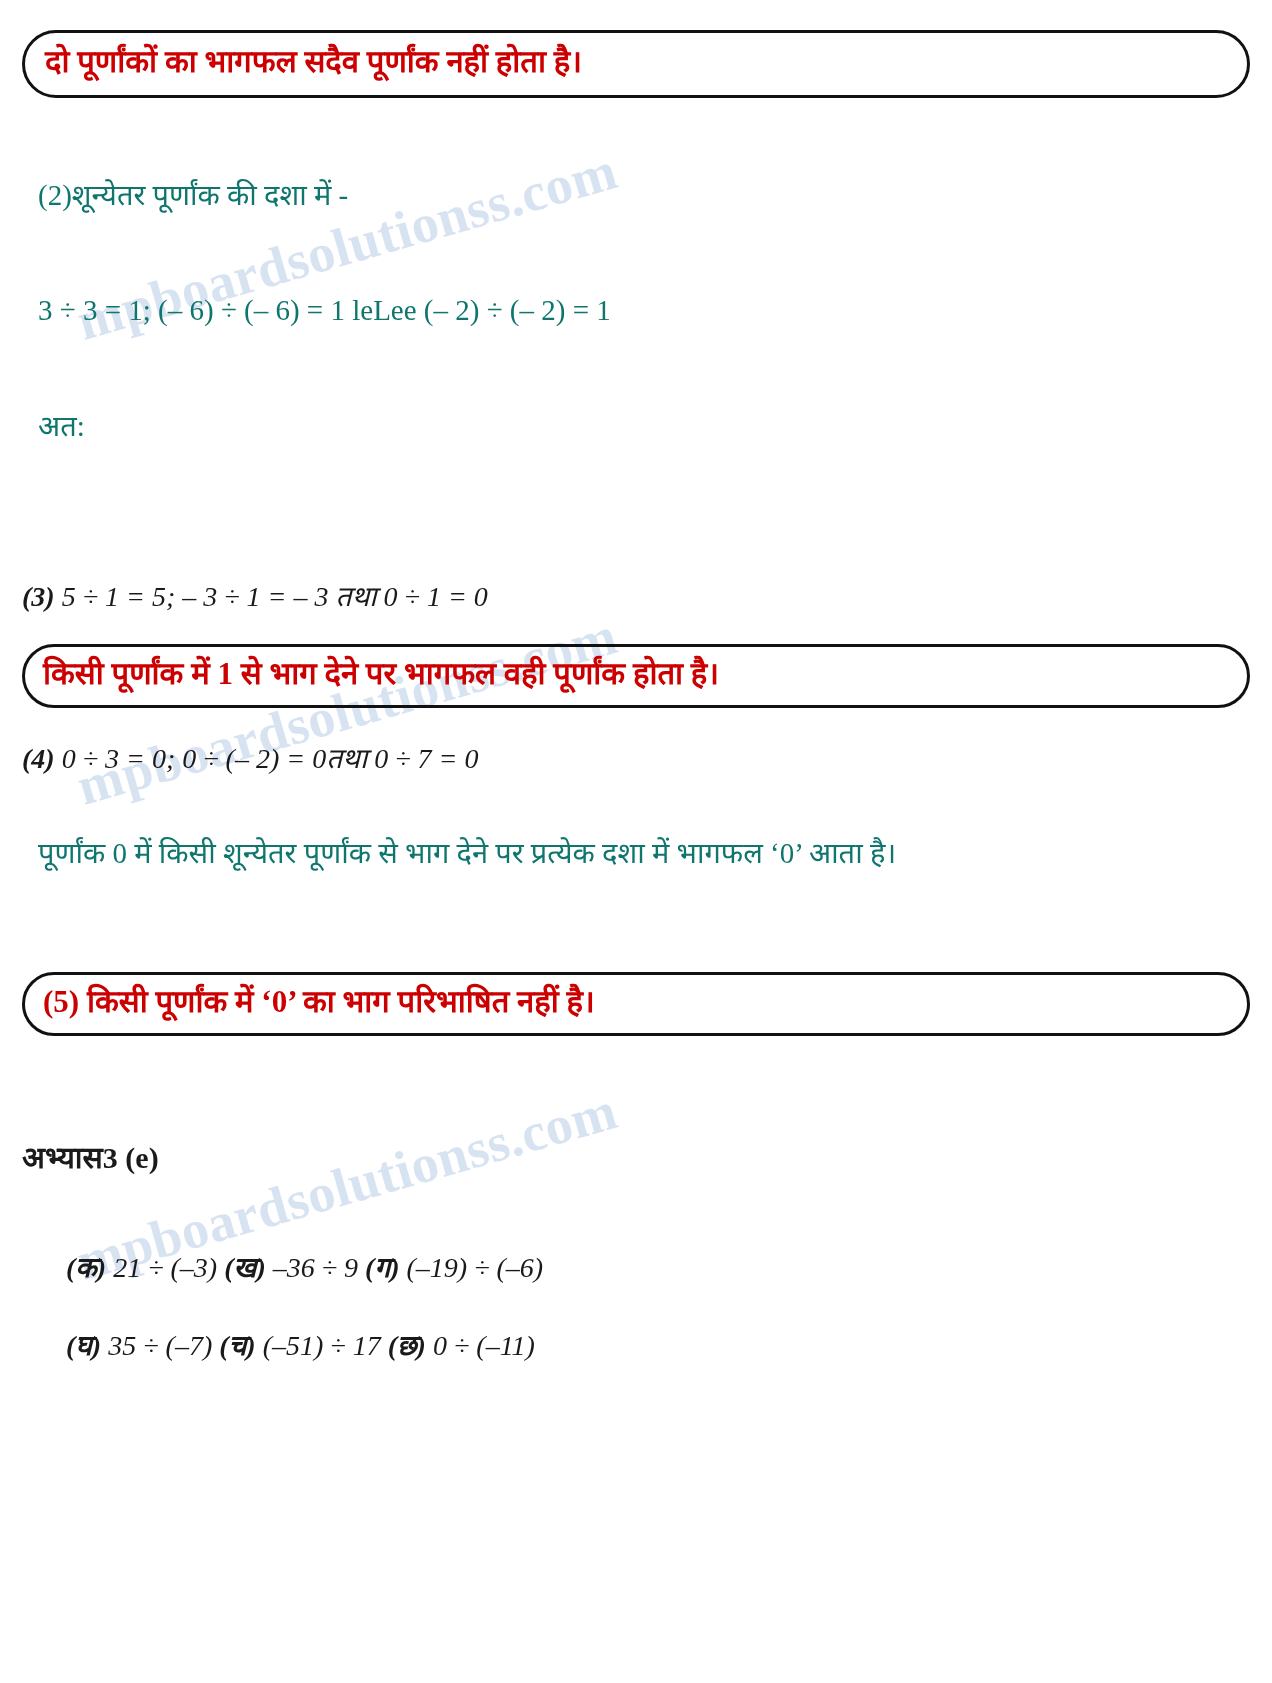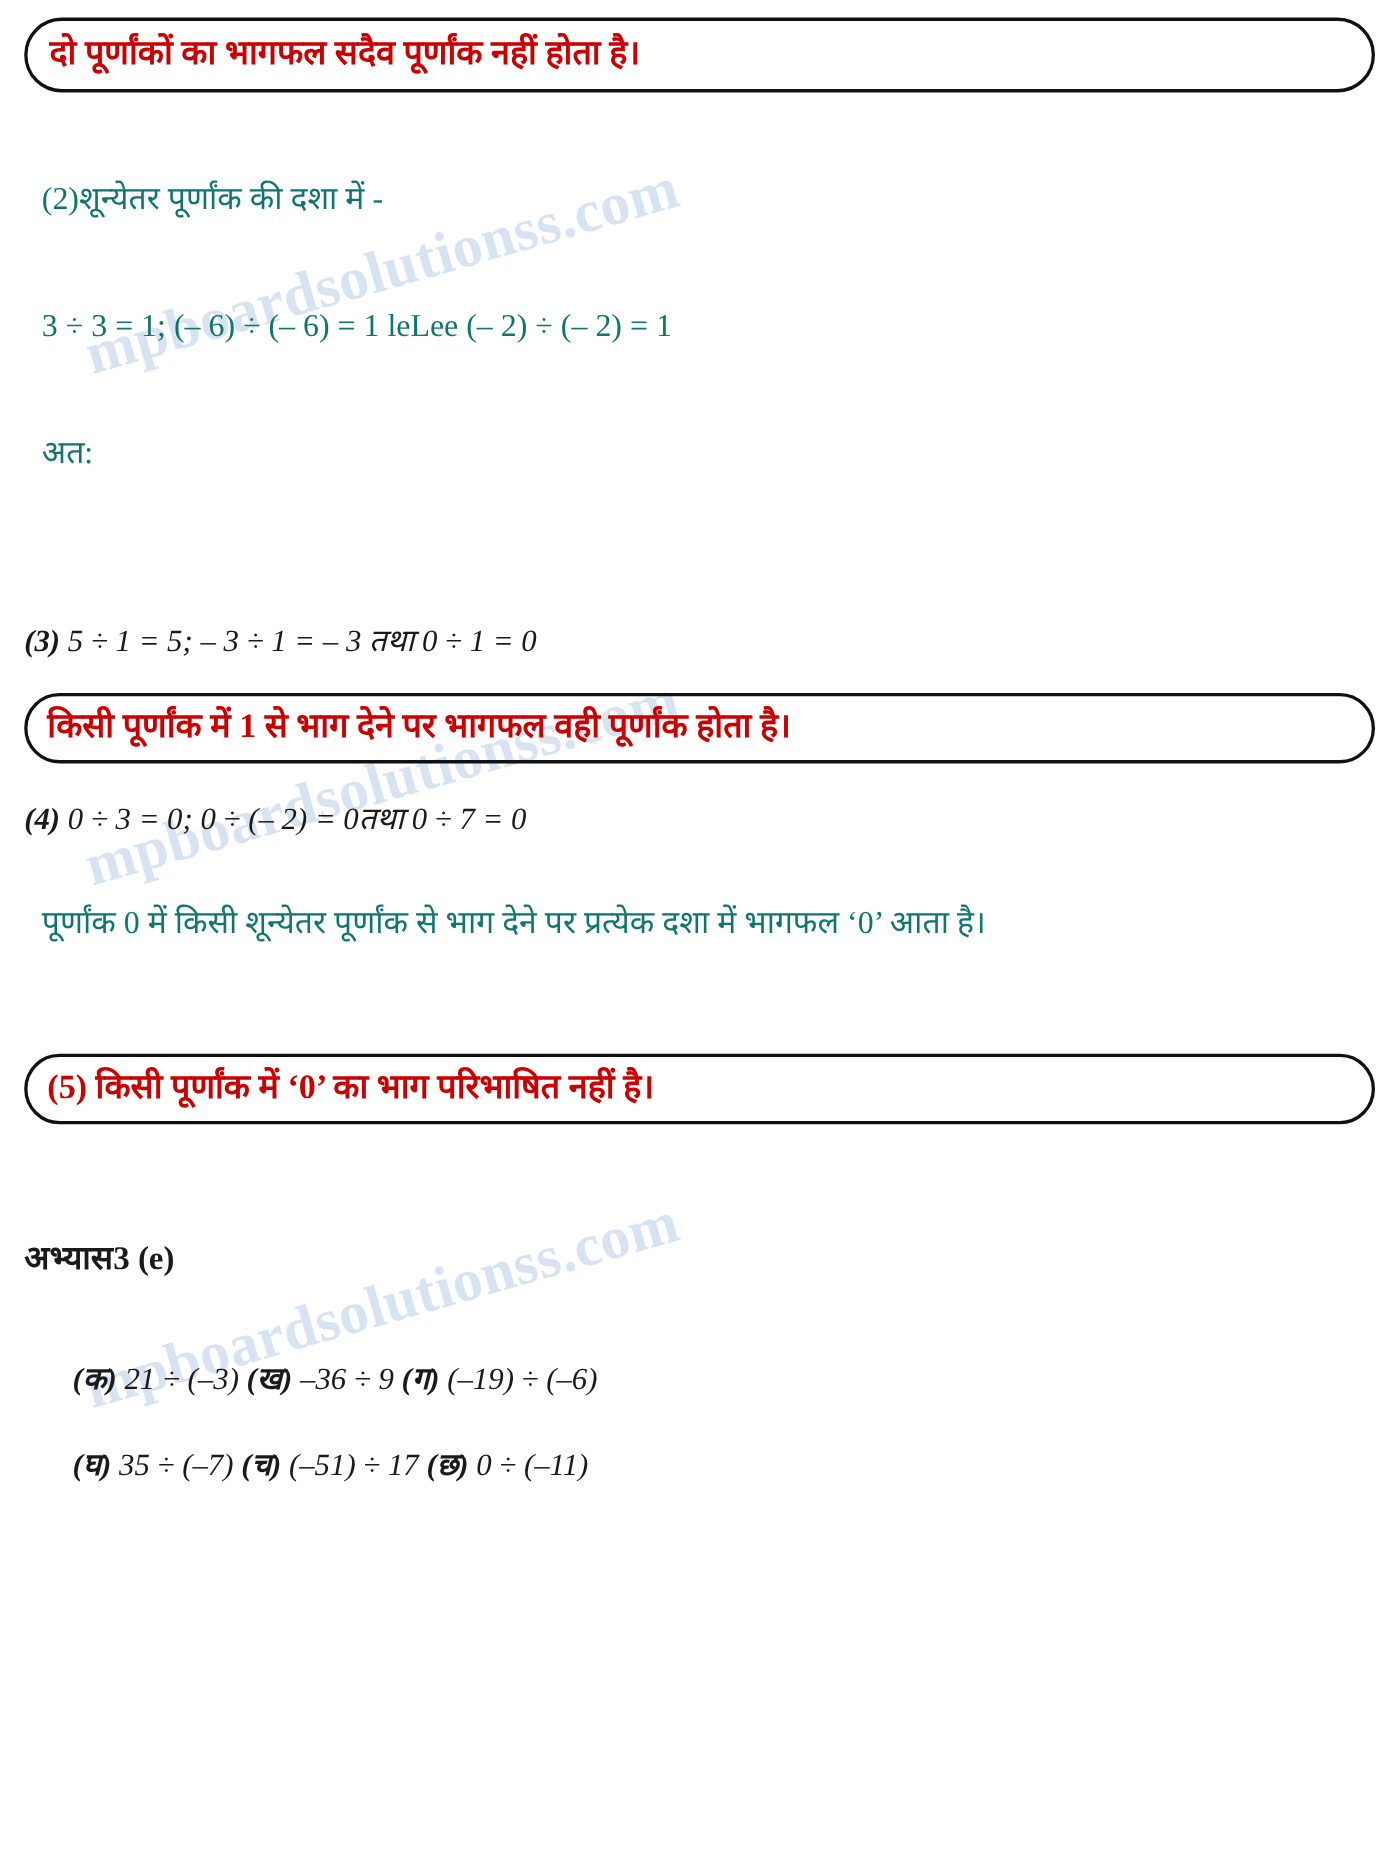--- a/index.html
+++ b/index.html
@@ -89,21 +89,21 @@
     margin: 0;
     position: relative;
     z-index: 2;
     font-style: italic;
   }
   .qline .lbl { font-weight: 700; }
   .indent { padding-left: 44px; }
 
   
   .top-box {
-    margin-top: 6px;
+    margin-top: 20px;
   }
 </style>
 </head>
 <body>
 
 <div class="page">
 
   <div class="watermark wm1">mpboardsolutionss.com</div>
   <div class="watermark wm2">mpboardsolutionss.com</div>
   <div class="watermark wm3">mpboardsolutionss.com</div>

